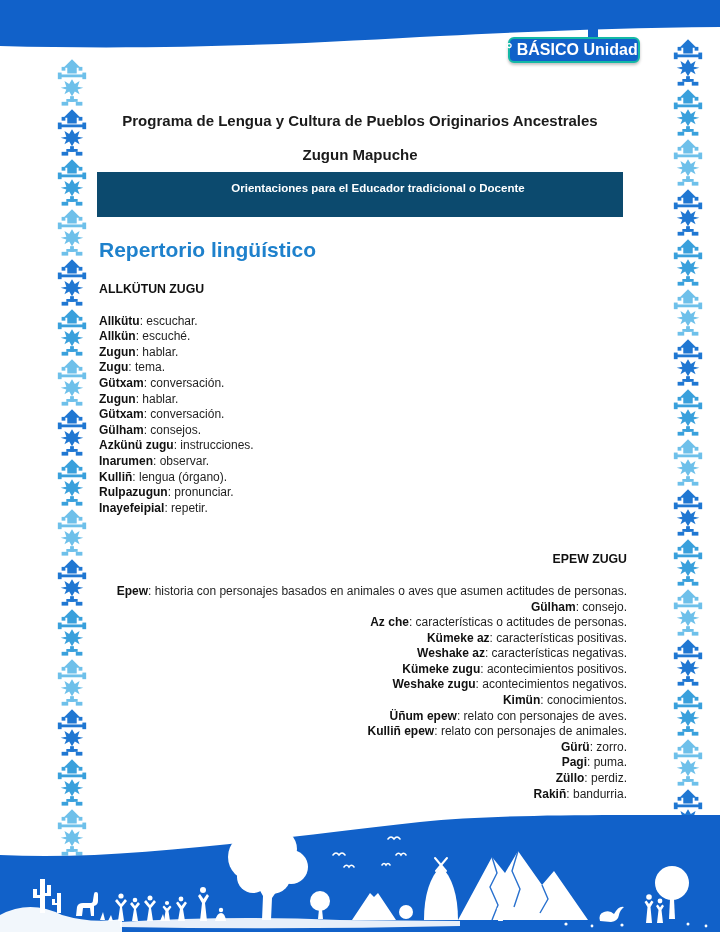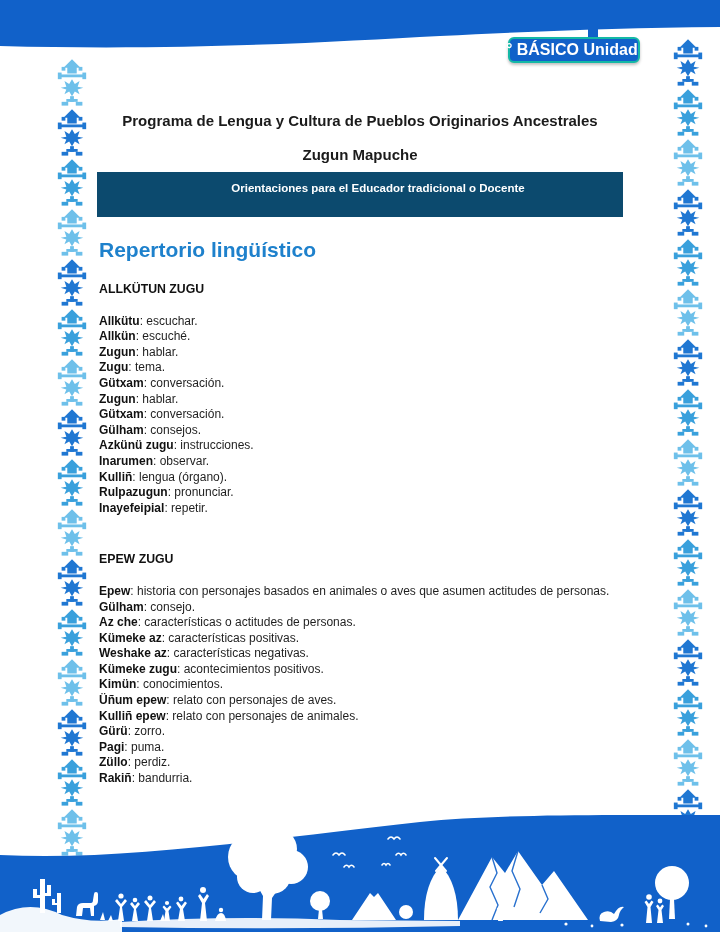--- a/index.html
+++ b/index.html
@@ -36,21 +36,21 @@
   .section-heading{
     position:absolute;left:99px;top:238px;font-size:21px;font-weight:bold;
     color:#1e81cc;z-index:2;
   }
   
   .vocab{
     position:absolute;left:99px;top:265px;width:528px;z-index:2;
     font-size:12px;line-height:15.6px;color:#1f1f1f;
   }
   .vocab-section:first-child .vocab-heading{margin-top:17px;}
-  .vocab-section + .vocab-section{margin-top:36px;}
+  .vocab-section + .vocab-section{margin-top:36px;text-align:right;}
   .vocab-heading{font-size:12.3px;font-weight:bold;color:#111;margin:0 0 16px 0;line-height:15.6px;}
   .entry b{color:#111;}
   
   .footer-art{position:absolute;left:0;bottom:0;width:720px;height:117px;z-index:3;}
 </style>
 </head>
 <body>
 
 <div class="page">
 
@@ -602,20 +602,21 @@
         <div class="entry"><b>Inayefeipial</b>: repetir.</div>
       </div>
       <div class="vocab-section">
         <h3 class="vocab-heading">EPEW ZUGU</h3>
         <div class="entry"><b>Epew</b>: historia con personajes basados en animales o aves que asumen actitudes de personas.</div>
         <div class="entry"><b>Gülham</b>: consejo.</div>
         <div class="entry"><b>Az che</b>: características o actitudes de personas.</div>
         <div class="entry"><b>Kümeke az</b>: características positivas.</div>
         <div class="entry"><b>Weshake az</b>: características negativas.</div>
         <div class="entry"><b>Kümeke zugu</b>: acontecimientos positivos.</div>
+        <div class="entry"><b>Weshake zugu</b>: acontecimientos negativos.</div>
         <div class="entry"><b>Kimün</b>: conocimientos.</div>
         <div class="entry"><b>Üñum epew</b>: relato con personajes de aves.</div>
         <div class="entry"><b>Kulliñ epew</b>: relato con personajes de animales.</div>
         <div class="entry"><b>Gürü</b>: zorro.</div>
         <div class="entry"><b>Pagi</b>: puma.</div>
         <div class="entry"><b>Züllo</b>: perdiz.</div>
         <div class="entry"><b>Rakiñ</b>: bandurria.</div>
       </div>
     </div>
 

